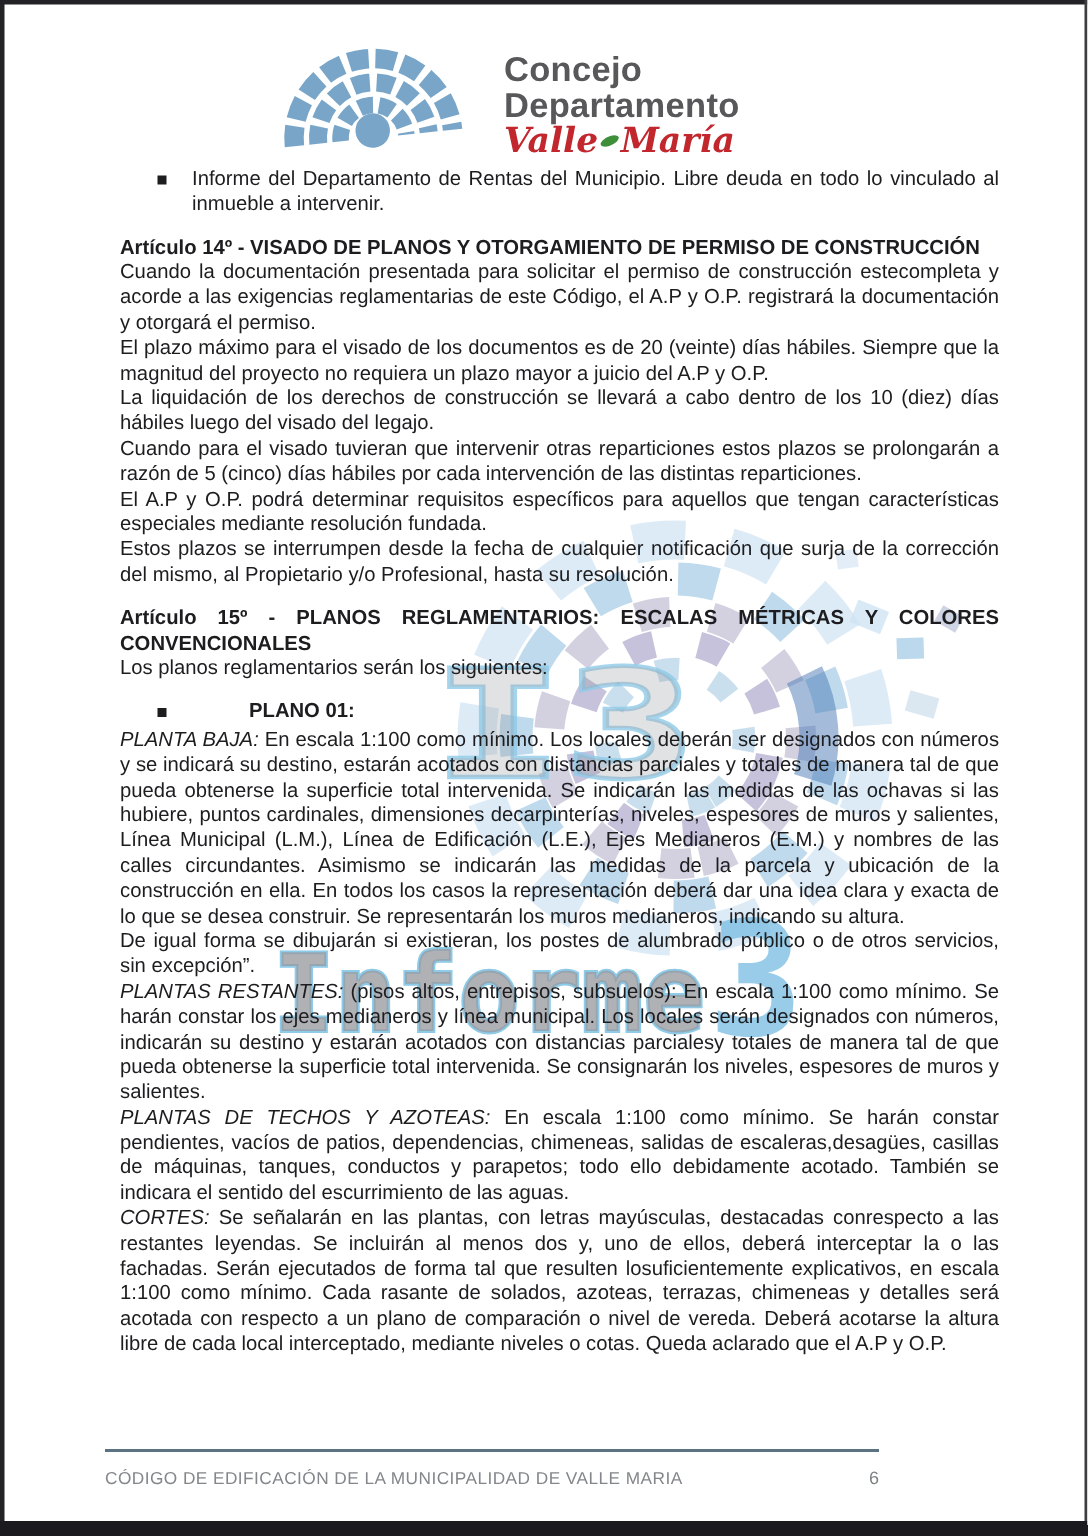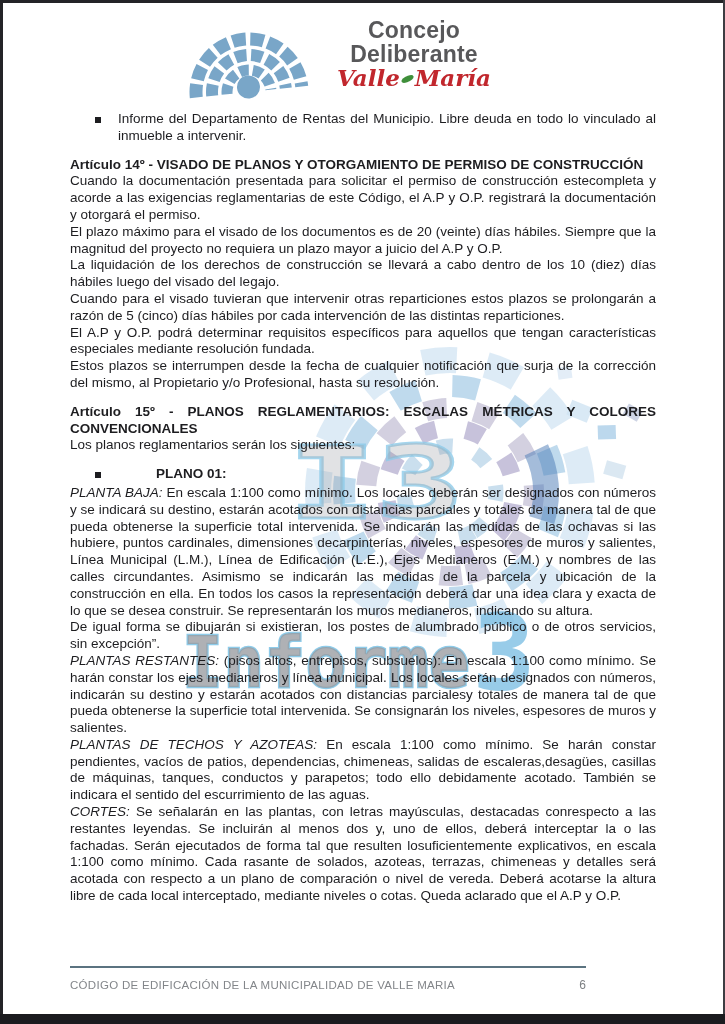--- a/index.html
+++ b/index.html
@@ -9,33 +9,33 @@
   }
   
   .edge-top{position:absolute;top:0;left:0;right:0;height:3px;background:#232327;z-index:6;}
   .edge-left{position:absolute;top:0;left:0;bottom:0;width:3px;background:#232327;z-index:6;}
   .edge-right{position:absolute;top:0;right:0;bottom:0;width:2px;background:#3d3d42;z-index:6;}
   .edge-bottom{position:absolute;left:0;right:0;bottom:0;height:10px;background:#1b1b1f;z-index:6;}
 
   
   .header{position:absolute;top:18px;left:170px;display:flex;align-items:flex-start;z-index:3;}
   .logo-graphic{display:block;}
-  .logo-textblock{margin-left:8px;margin-top:0;text-align:center;width:156px;}
+  .logo-textblock{margin-left:8px;margin-top:16px;text-align:left;width:156px;}
   .logo-line{font-weight:bold;color:#58585a;font-size:23px;line-height:24px;letter-spacing:0.2px;}
   .logo-sub{font-family:"DejaVu Serif",serif;font-style:italic;font-weight:bold;
     color:#c1272d;font-size:23px;line-height:22px;position:relative;margin-top:1px;}
   .leaf{display:inline-block;width:13px;height:6px;background:#3f8f3a;border-radius:60% 40% 60% 40%;
     transform:rotate(-18deg);margin:0 1px 2px 1px;vertical-align:middle;}
 
   
   .watermark{position:absolute;top:0;left:0;z-index:1;pointer-events:none;}
 
   
   .content{
-    position:absolute;left:70px;top:111px;width:586px;z-index:2;
+    position:absolute;left:80px;top:111px;width:586px;z-index:2;
     font-size:13.5px;line-height:16.8px;color:#1d1d20;text-align:justify;
   }
   .bullet-row{display:flex;padding-left:25px;margin:0 0 12px 0;}
   .sq-bullet{flex:0 0 6px;width:6px;height:6px;background:#1d1d20;margin-top:6px;}
   .bullet-text{margin-left:17px;flex:1;}
   .art-title{font-weight:bold;margin:0;}
   .mt{margin-top:12px;}
   p{margin:0;}
   .plano-row{display:flex;padding-left:25px;margin:12px 0 2px 0;font-weight:bold;gap:38px;}
   .lead{font-style:italic;}
@@ -80,21 +80,21 @@
     <svg class="logo-graphic" width="158" height="82" viewBox="0 0 158 82">
       <g transform="rotate(-6 79 74)">
         <path d="M 26 74 A 53 53 0 0 1 132 74" fill="none" stroke-width="13" stroke-dasharray="13.5 4.5" stroke="#79A6C8"></path>
         <path d="M 42 74 A 37 37 0 0 1 116 74" fill="none" stroke-width="12" stroke-dasharray="11.5 4.5" stroke="#79A6C8"></path>
         <path d="M 57 74 A 22 22 0 0 1 101 74" fill="none" stroke-width="11" stroke-dasharray="9.5 4" stroke="#79A6C8"></path>
         <circle cx="79" cy="69" r="11.5" fill="#79A6C8"></circle>
       </g>
     </svg>
     <div class="logo-textblock">
       <div class="logo-line">Concejo</div>
-      <div class="logo-line">Deliberante</div>
+      <div class="logo-line">Departamento</div>
       <div class="logo-sub"><span>Valle</span><span class="leaf"></span><span>María</span></div>
     </div>
   </div>
 
   <div class="content">
 
     <div class="bullet-row">
       <span class="sq-bullet"></span>
       <span class="bullet-text">Informe del Departamento de Rentas del Municipio. Libre deuda en todo lo vinculado al inmueble a intervenir.</span>
     </div>

